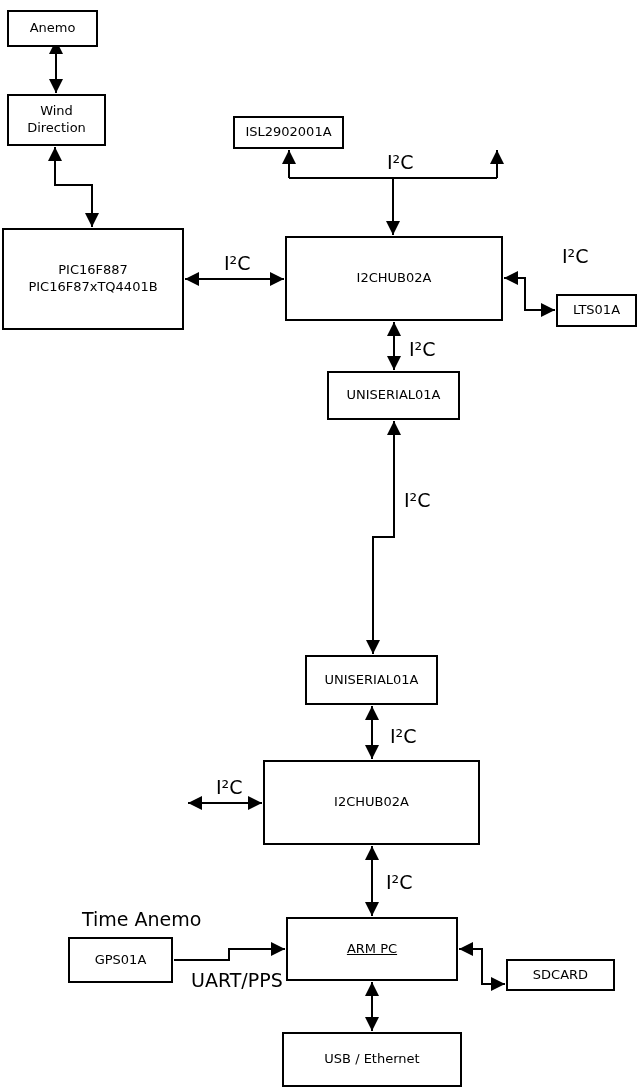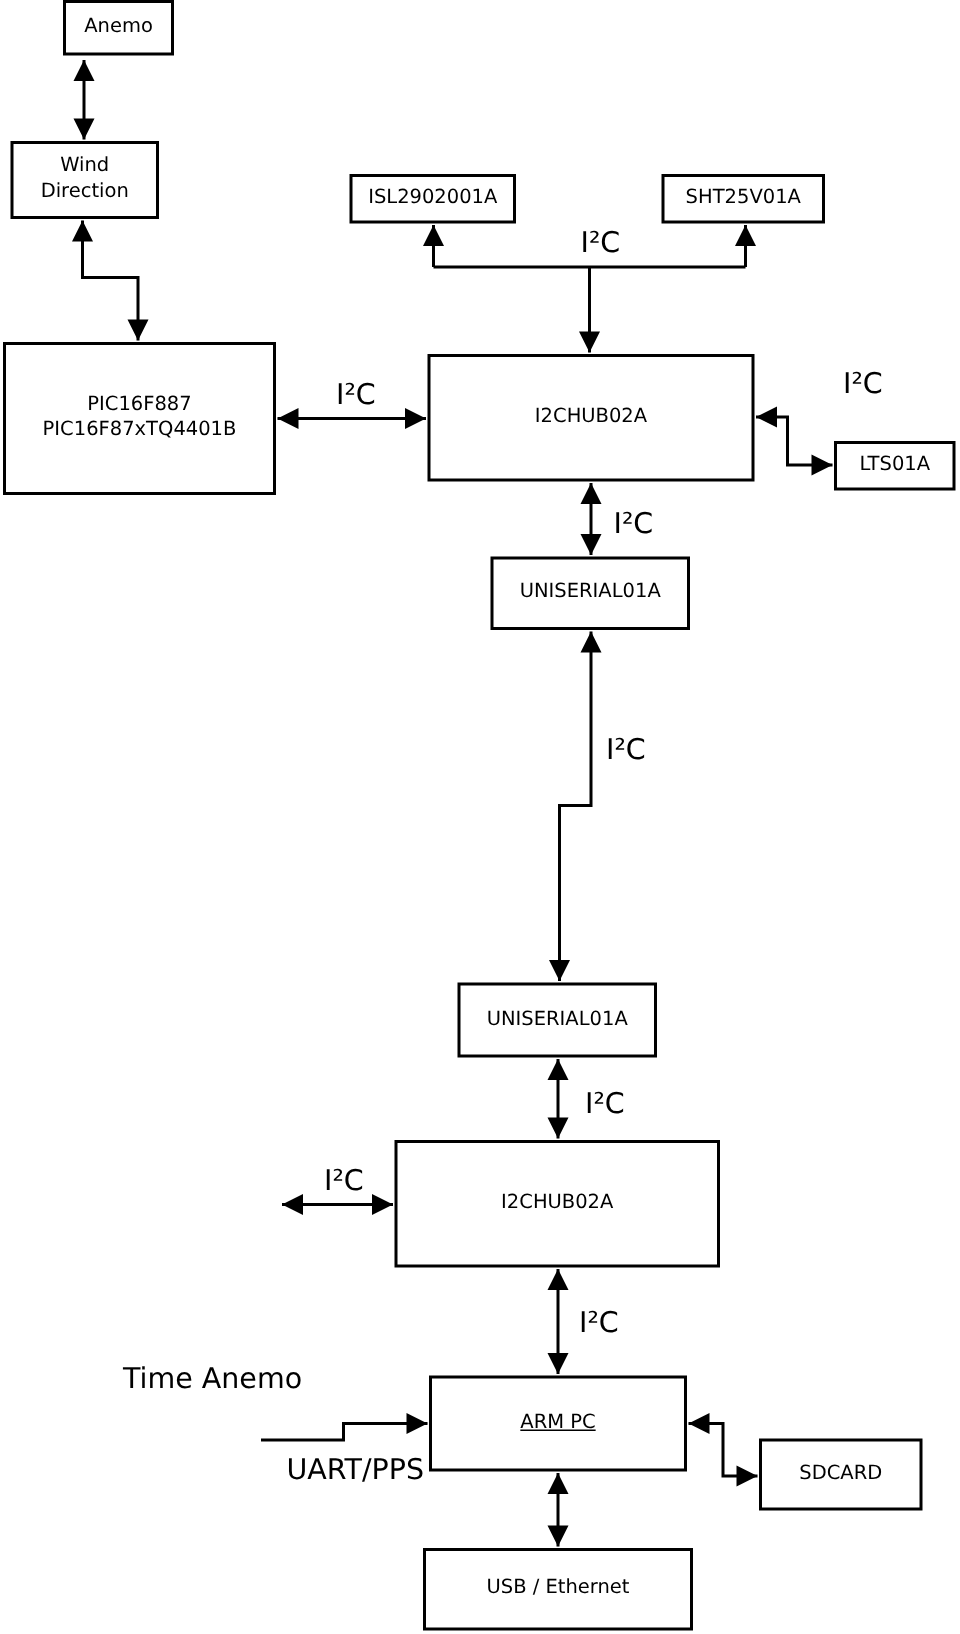--- a/index.html
+++ b/index.html
@@ -22,34 +22,34 @@
     text-align:center;
     font-size:13px;line-height:1.3;
     white-space:nowrap;
   }
   .elabel{
     position:absolute;
     font-size:19px;line-height:1.2;
     white-space:nowrap;
   }
   
-  .n-anemo  {left:7px;  top:0;   width:74px;  height:37px;margin-left:35px;}
+  .n-anemo  {left:7px;  top:10px;   width:91px;  height:37px;}
   .n-wind   {left:7px;  top:94px;  width:99px;  height:52px;}
   .n-pic    {left:2px;  top:228px; width:182px; height:102px;text-align:right;}
   .n-isl    {left:233px;top:116px; width:111px; height:33px;}
   .n-sht    {left:441px;top:116px; width:109px; height:33px;}
   .n-hub1   {left:285px;top:236px; width:218px; height:85px;}
   .n-lts    {left:556px;top:294px; width:81px;  height:33px;align-items:center;}
   .n-uni1   {left:327px;top:371px; width:133px; height:49px;}
   .n-uni2   {left:305px;top:655px; width:133px; height:50px;}
   .n-hub2   {left:263px;top:760px; width:217px; height:85px;}
   .n-baro   {left:74px; top:775px; width:113px; height:57px;}
   .n-gps    {left:68px; top:937px; width:105px; height:46px;}
   .n-armpc  {left:286px;top:917px; width:172px; height:64px;text-decoration:underline;}
-  .n-sdcard {left:506px;top:959px; width:109px; height:48px;}
+  .n-sdcard {left:506px;top:959px; width:109px; height:32px;}
   .n-usb    {left:282px;top:1032px;width:180px; height:55px;}
 </style>
 </head>
 <body>
 
 <div class="canvas">
 
   <svg id="edges" class="edges" viewBox="0 0 640 1089">
       <g>
         <polyline points="56,40 56,93" fill="none" stroke="#000000" stroke-width="2"></polyline>
@@ -138,23 +138,20 @@
 
   <div class="node n-pic">
     <span>PIC16F887</span>
     <span>PIC16F87xTQ4401B</span>
   </div>
 
   <div class="node n-isl">
     <span>ISL2902001A</span>
   </div>
 
-  <div class="node n-sht">
-    <span>SHT25V01A</span>
-  </div>
 
   <div class="node n-hub1">
     <span>I2CHUB02A</span>
   </div>
 
   <div class="node n-lts">
     <span>LTS01A</span>
   </div>
 
   <div class="node n-uni1">
@@ -163,20 +160,23 @@
 
   <div class="node n-uni2">
     <span>UNISERIAL01A</span>
   </div>
 
   <div class="node n-hub2">
     <span>I2CHUB02A</span>
   </div>
 
 
+  <div class="node n-gps">
+    <span>GPS01A</span>
+  </div>
 
   <div class="node n-armpc">
     <span>ARM PC</span>
   </div>
 
   <div class="node n-sdcard">
     <span>SDCARD</span>
   </div>
 
   <div class="node n-usb">

